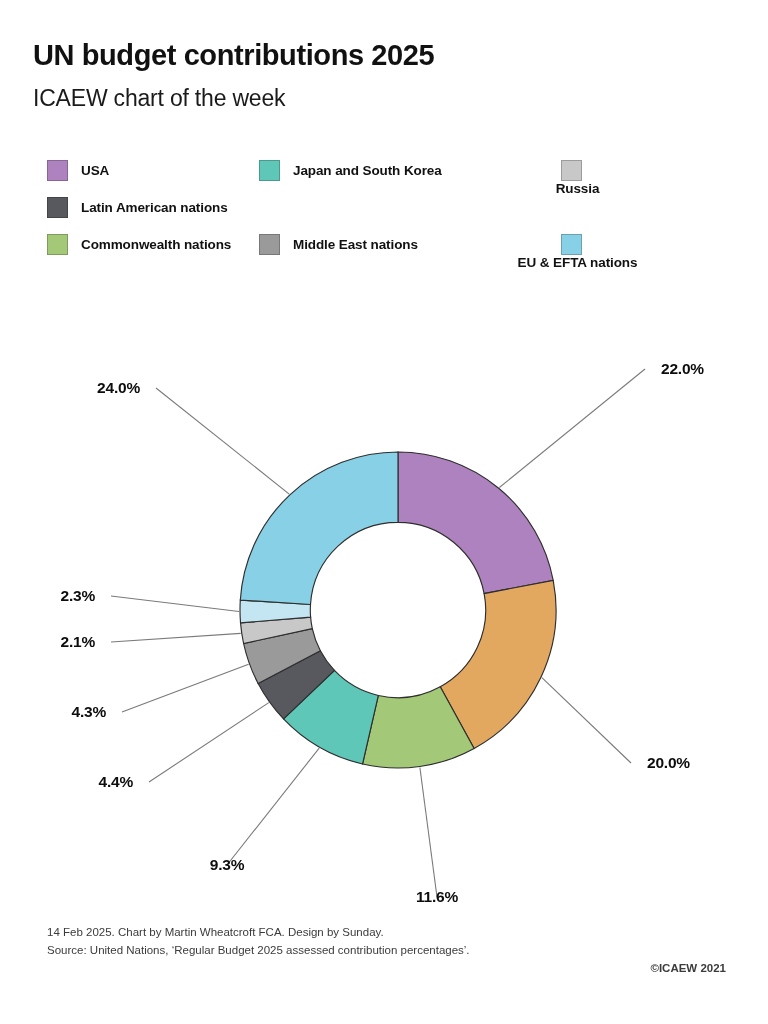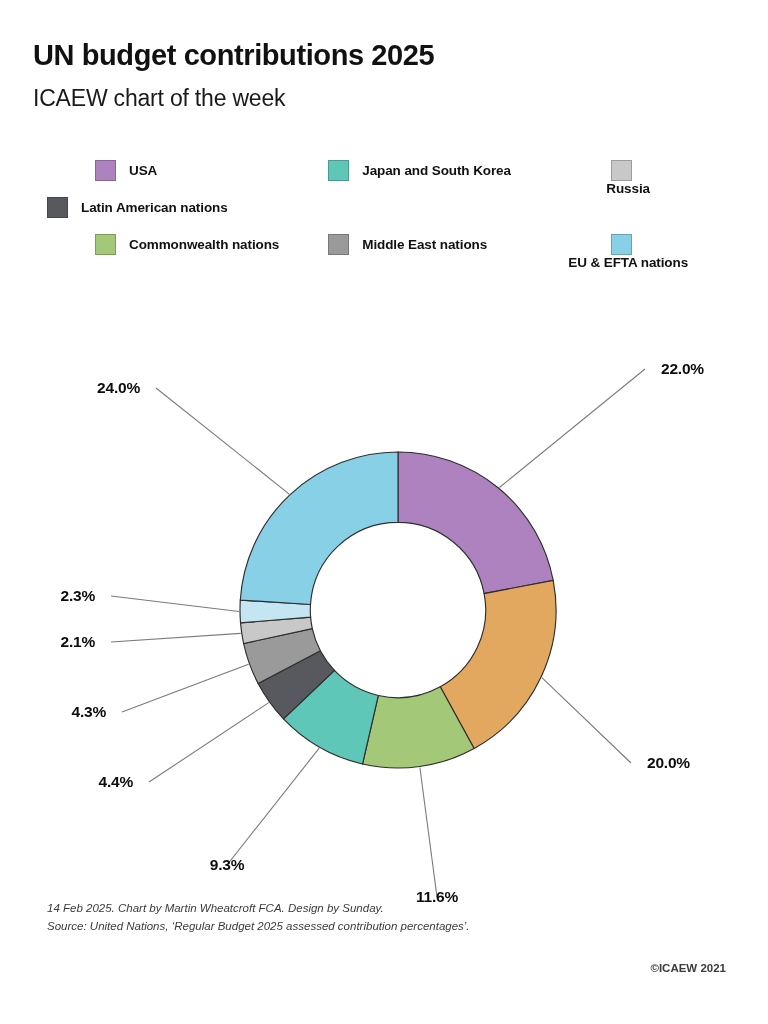--- a/index.html
+++ b/index.html
@@ -18,21 +18,21 @@
   }
   .subtitle{
     font-size:23px;font-weight:400;letter-spacing:-0.2px;
     color:#1a1a1a;line-height:1.1;margin:16px 0 0 0;white-space:nowrap;
   }
 
   
   .legend{position:absolute;left:47px;top:160px;width:680px;}
   .legend-row{display:flex;height:37px;align-items:flex-start;}
   .legend-item{display:flex;align-items:center;}
-  .legend-item.col1{width:248px;margin-left:48px;}
+  .legend-item.col1{width:212px;}
   .legend-item.col2{width:200px;}
   .legend-item.col3{width:224px;flex-direction:column;}
   .swatch{
     width:21px;height:21px;flex:0 0 21px;
     border:1px solid rgba(0,0,0,0.22);
     box-sizing:border-box;
   }
   .legend-label{
     margin-left:13px;font-size:13.5px;font-weight:700;
     color:#111111;letter-spacing:-0.1px;white-space:nowrap;
@@ -42,21 +42,21 @@
   .chart-wrap{position:absolute;left:0;top:296px;width:768px;height:630px;}
   .chart-svg{display:block;width:768px;height:630px;}
   .slice{stroke:#2e2e2e;stroke-width:1.15;}
   .leader{stroke:#7a7a7a;stroke-width:1.1;fill:none;}
   .dlabel{
     font-family:"Liberation Sans",sans-serif;
     font-size:15.5px;font-weight:700;fill:#0d0d0d;letter-spacing:-0.2px;
   }
 
   
-  .footer{position:absolute;left:47px;top:900px;font-style:italic;}
+  .footer{position:absolute;left:47px;top:924px;}
   .footer-line{
     font-size:11.5px;font-weight:400;color:#3b3b3b;
     line-height:1.55;letter-spacing:0px;white-space:nowrap;
   }
   .copyright{
     position:absolute;right:42px;top:962px;
     font-size:11.5px;font-weight:700;color:#3b3b3b;white-space:nowrap;
   }
 </style>
 </head>

